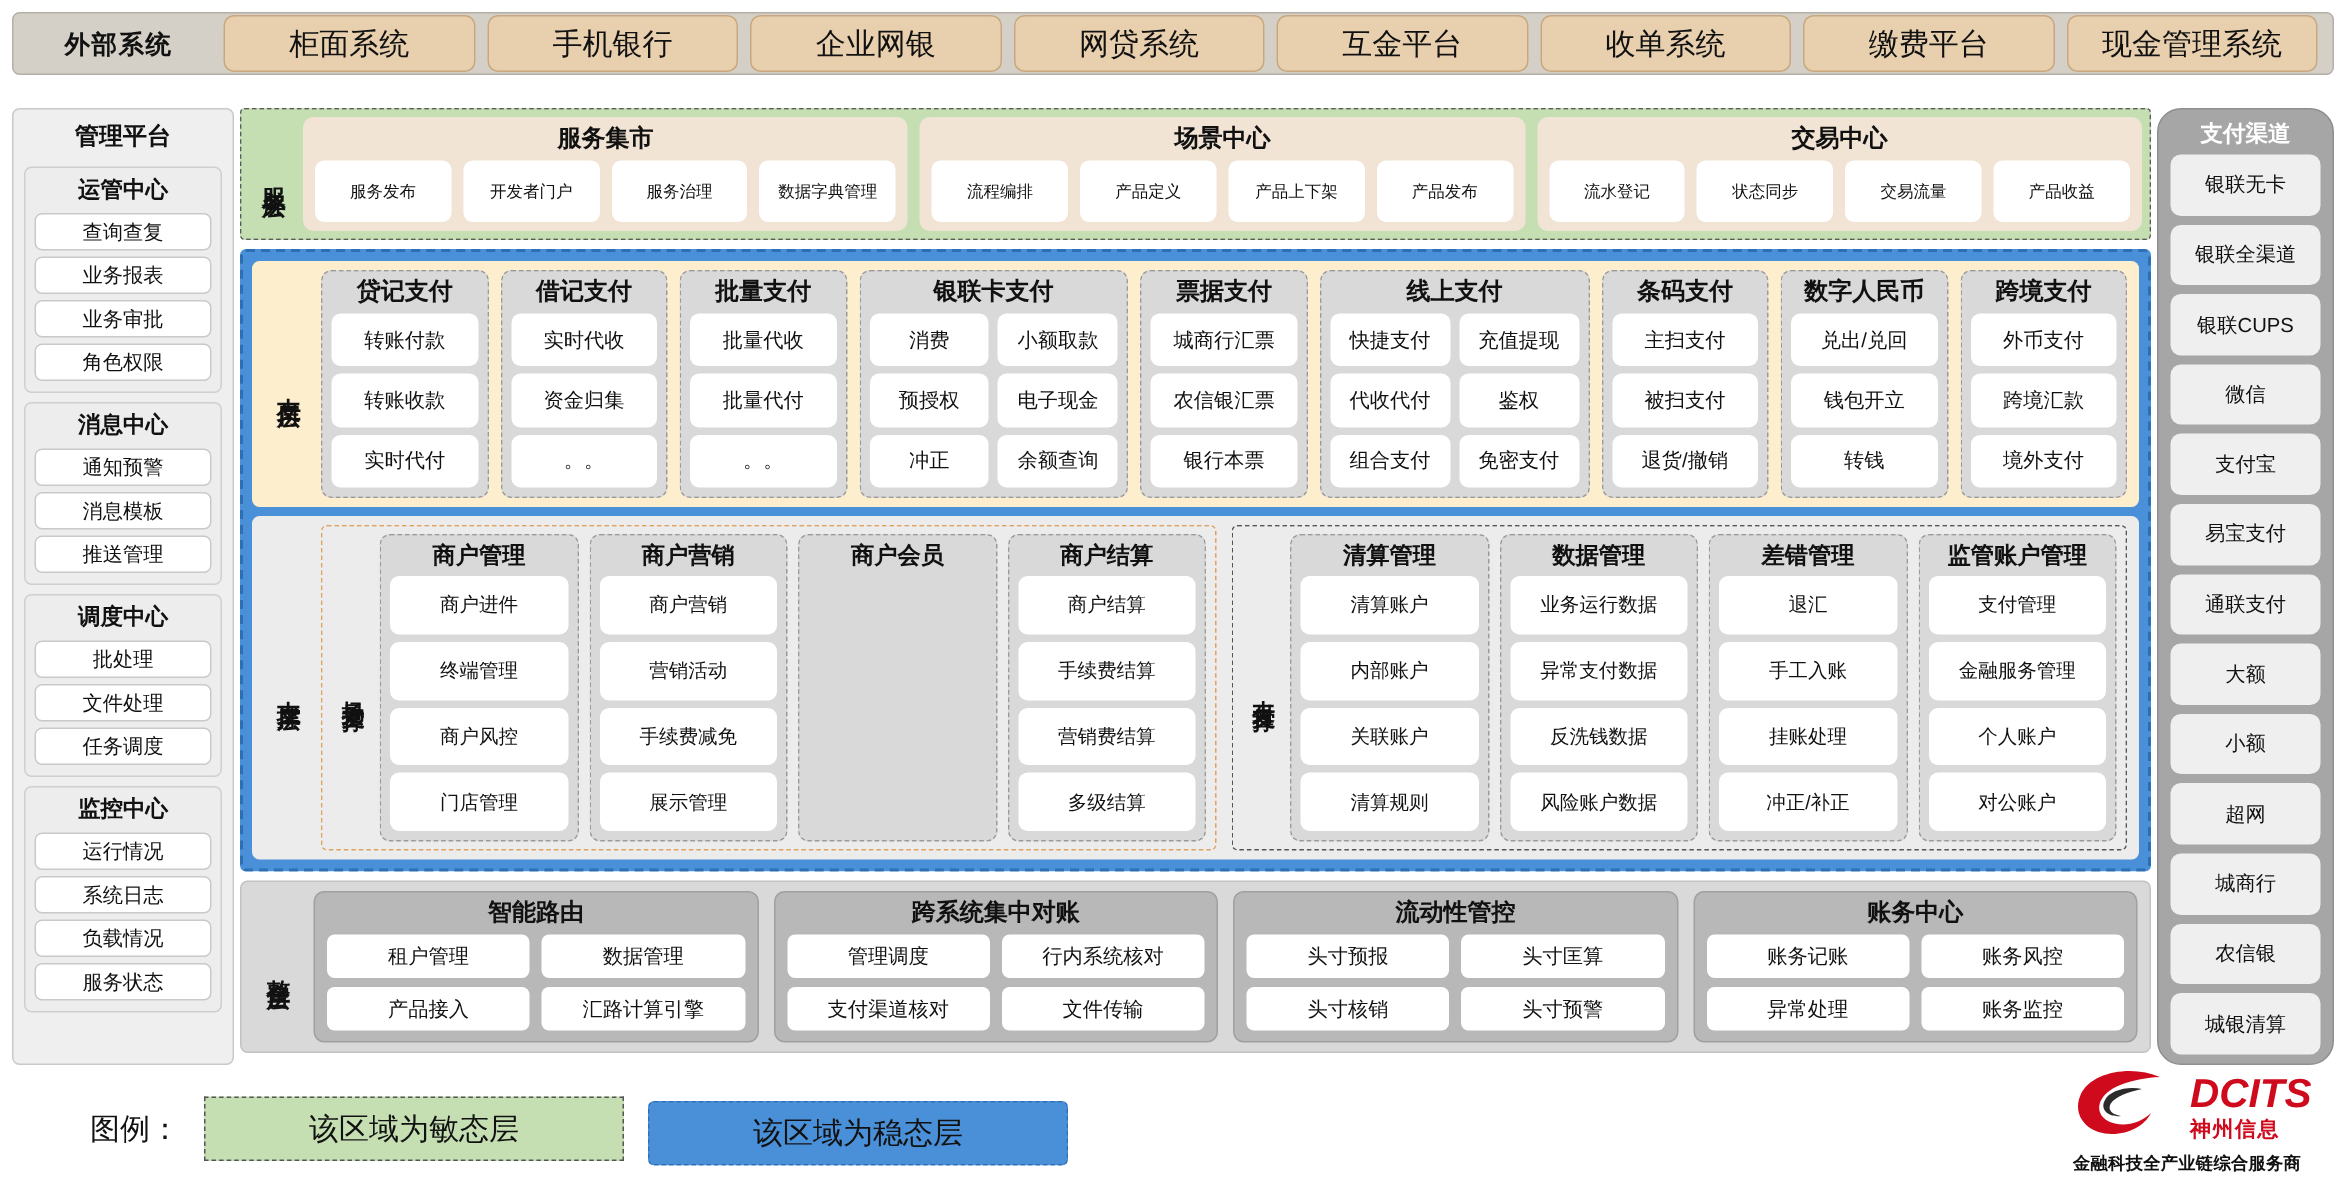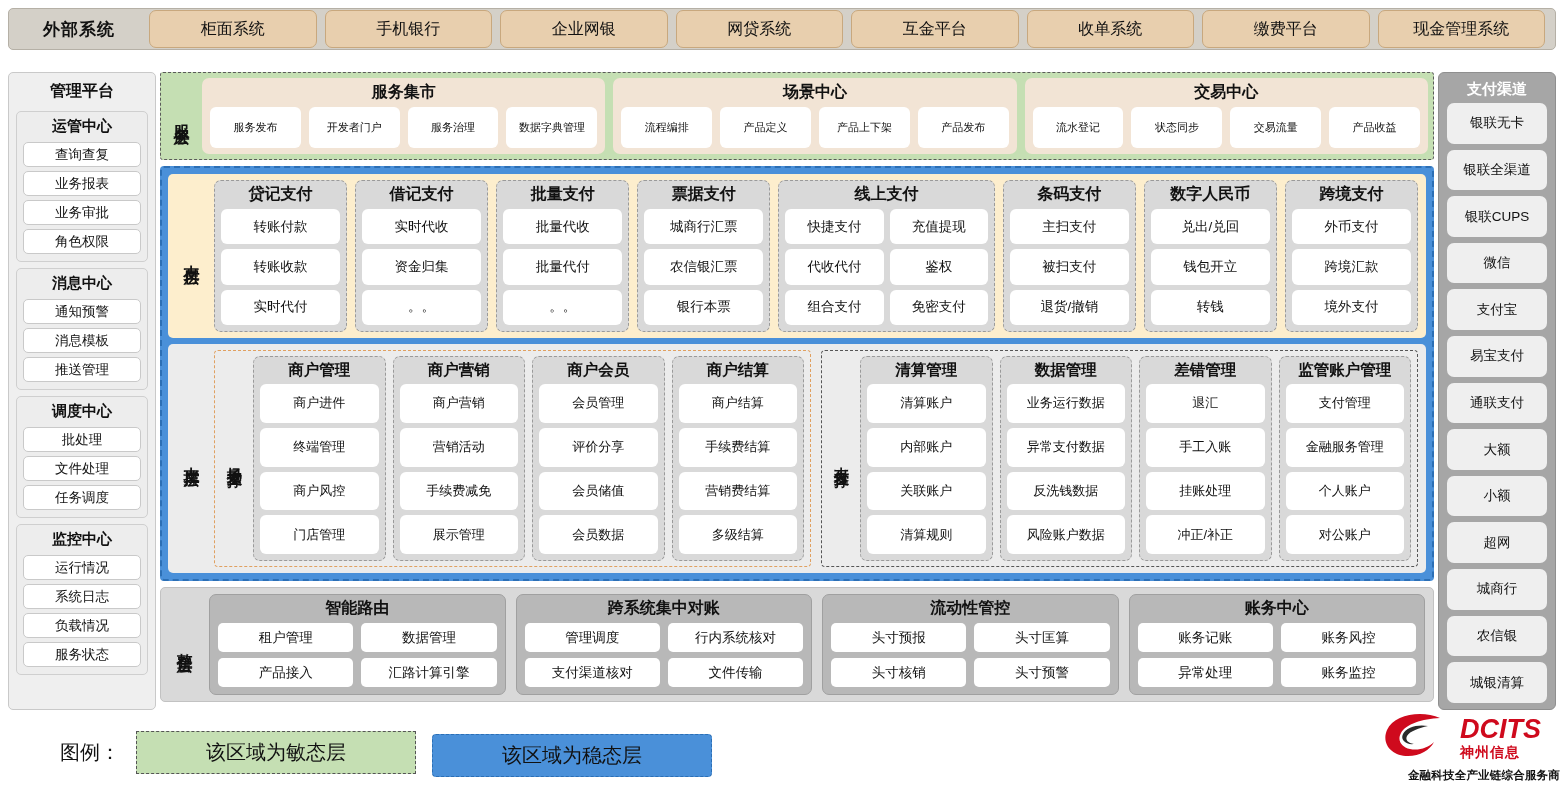--- a/index.html
+++ b/index.html
@@ -20,21 +20,21 @@
   }
   .ext-title {
     font-size: 17px; font-weight: bold; color: #111;
     width: 120px; text-align: center; flex: 0 0 120px; letter-spacing: 1px;
   }
   .ext-items { display: flex; flex: 1; justify-content: space-between; gap: 8px; padding-left: 10px; }
   .ext-chip {
     background: #e8cfae; border: 1px solid #c8a87e; border-radius: 7px;
     height: 38px; min-width: 132px; flex: 1 1 0;
     display: flex; align-items: center; justify-content: center;
-    font-size: 16px; color: #111;
+    font-size: 20px; color: #111;
   }
 
   
   .mgmt {
     position: absolute; left: 8px; top: 72px; width: 148px; height: 638px;
     background: #efefef; border: 1px solid #c9c9c9; border-radius: 5px;
     padding: 6px 7px; display: flex; flex-direction: column; gap: 6px;
   }
   .mgmt-title { font-size: 16px; font-weight: bold; text-align: center; color: #111; padding: 2px 0 3px; }
   .mgmt-group {
@@ -44,21 +44,21 @@
   .mgmt-group-title { font-size: 15px; font-weight: bold; text-align: center; color: #111; padding: 1px 0 2px; }
   .mgmt-item {
     background: #ffffff; border: 1px solid #c9c9c9; border-radius: 5px;
     height: 25px; display: flex; align-items: center; justify-content: center;
     font-size: 13.5px; color: #111;
   }
 
   
   .chan {
     position: absolute; left: 1438px; top: 72px; width: 118px; height: 638px;
-    background: #a6a6a6; border: 1px solid #8f8f8f; border-radius: 6px;
+    background: #a6a6a6; border: 1px solid #8f8f8f; border-radius: 16px;
     padding: 5px 8px 6px; display: flex; flex-direction: column;
   }
   .chan-title { font-size: 15px; font-weight: bold; text-align: center; color: #ffffff; padding: 2px 0 4px; }
   .chan-list { display: flex; flex-direction: column; gap: 6px; flex: 1; }
   .chan-item {
     background: #efefef; border-radius: 7px; flex: 1 1 0;
     display: flex; align-items: center; justify-content: center;
     font-size: 13.5px; color: #111; min-height: 0;
   }
 
@@ -169,21 +169,21 @@
   .legend-chip.agile { background: #c5dfb3; border: 1.5px dashed #555; }
   .legend-chip.stable { background: #4a90d9; border: 1.5px dashed #2c6fb5; }
 
   
   .logo { position: absolute; left: 1382px; top: 710px; width: 178px; height: 82px; }
   .logo-row { display: flex; align-items: center; gap: 16px; height: 54px; }
   .logo-mark { width: 62px; height: 50px; flex: 0 0 62px; }
   .logo-text { display: flex; flex-direction: column; justify-content: center; line-height: 1; }
   .logo-en { font-size: 27px; font-weight: bold; color: #cf0a1d; letter-spacing: 0px; font-style: italic; }
   .logo-cn { font-size: 14px; font-weight: bold; color: #cf0a1d; letter-spacing: 1px; margin-top: 2px; }
-  .logo-tag { font-size: 11.5px; font-weight: bold; color: #111; text-align: right; margin-top: 4px; letter-spacing: 0.2px; }
+  .logo-tag { font-size: 11.5px; font-weight: bold; color: #111; text-align: left; margin-top: 4px; letter-spacing: 0.2px; }
 </style>
 </head>
 <body>
 
 <div class="page">
 
   <div class="ext-bar">
     <div class="ext-title">外部系统</div>
     <div class="ext-items" id="ext-items">
         <div class="ext-chip">柜面系统</div>
@@ -322,20 +322,37 @@
                   <div class="pay-chip">批量代收</div>
                 </div>
                 <div class="pay-line">
                   <div class="pay-chip">批量代付</div>
                 </div>
                 <div class="pay-line">
                   <div class="pay-chip">。。</div>
                 </div>
               </div>
             </div>
+            <div class="pay-group" style="flex: 1.7 1 0px;">
+              <div class="pay-group-title">银联卡支付</div>
+              <div class="pay-grid">
+                <div class="pay-line">
+                  <div class="pay-chip">消费</div>
+                  <div class="pay-chip">小额取款</div>
+                </div>
+                <div class="pay-line">
+                  <div class="pay-chip">预授权</div>
+                  <div class="pay-chip">电子现金</div>
+                </div>
+                <div class="pay-line">
+                  <div class="pay-chip">冲正</div>
+                  <div class="pay-chip">余额查询</div>
+                </div>
+              </div>
+            </div>
             <div class="pay-group" style="flex: 1 1 0px;">
               <div class="pay-group-title">票据支付</div>
               <div class="pay-grid">
                 <div class="pay-line">
                   <div class="pay-chip">城商行汇票</div>
                 </div>
                 <div class="pay-line">
                   <div class="pay-chip">农信银汇票</div>
                 </div>
                 <div class="pay-line">
@@ -423,26 +440,20 @@
                   <div class="sup-group-title">商户营销</div>
                   <div class="sup-items">
                     <div class="sup-chip">商户营销</div>
                     <div class="sup-chip">营销活动</div>
                     <div class="sup-chip">手续费减免</div>
                     <div class="sup-chip">展示管理</div>
                   </div>
                 </div>
                 <div class="sup-group">
                   <div class="sup-group-title">商户会员</div>
-                  <div class="sup-items">
-                    <div class="sup-chip">会员管理</div>
-                    <div class="sup-chip">评价分享</div>
-                    <div class="sup-chip">会员储值</div>
-                    <div class="sup-chip">会员数据</div>
-                  </div>
                 </div>
                 <div class="sup-group">
                   <div class="sup-group-title">商户结算</div>
                   <div class="sup-items">
                     <div class="sup-chip">商户结算</div>
                     <div class="sup-chip">手续费结算</div>
                     <div class="sup-chip">营销费结算</div>
                     <div class="sup-chip">多级结算</div>
                   </div>
                 </div>

